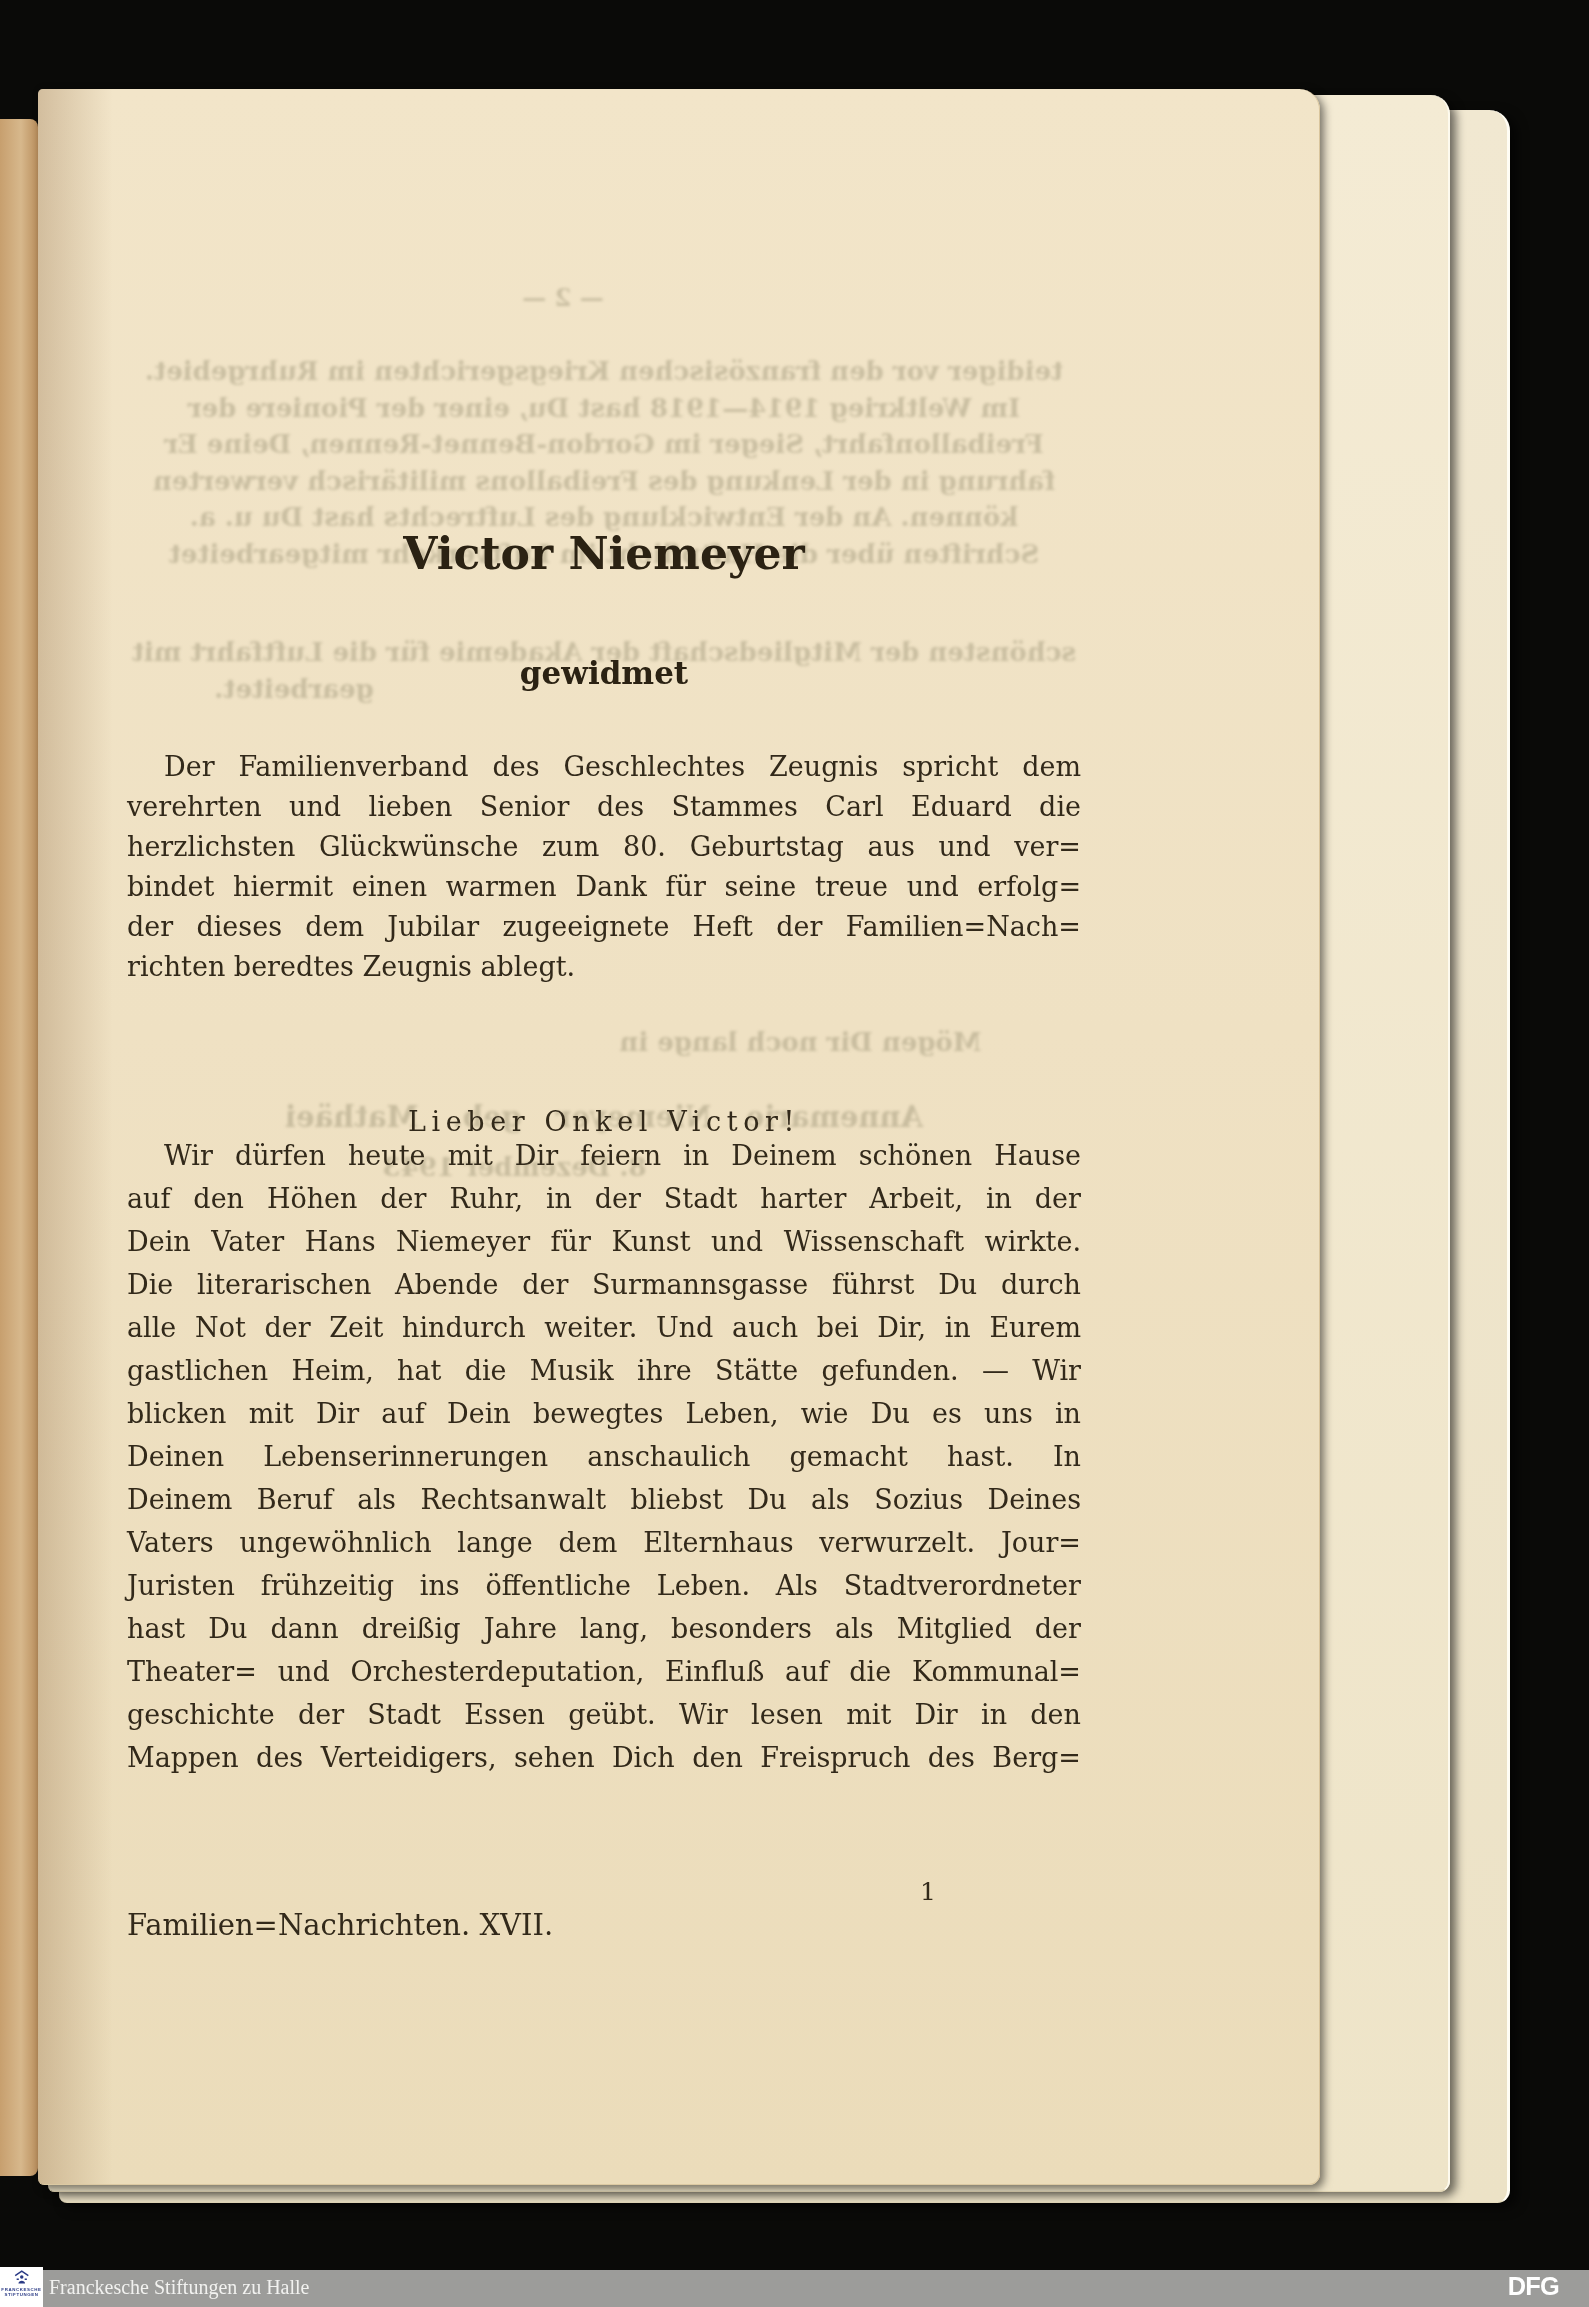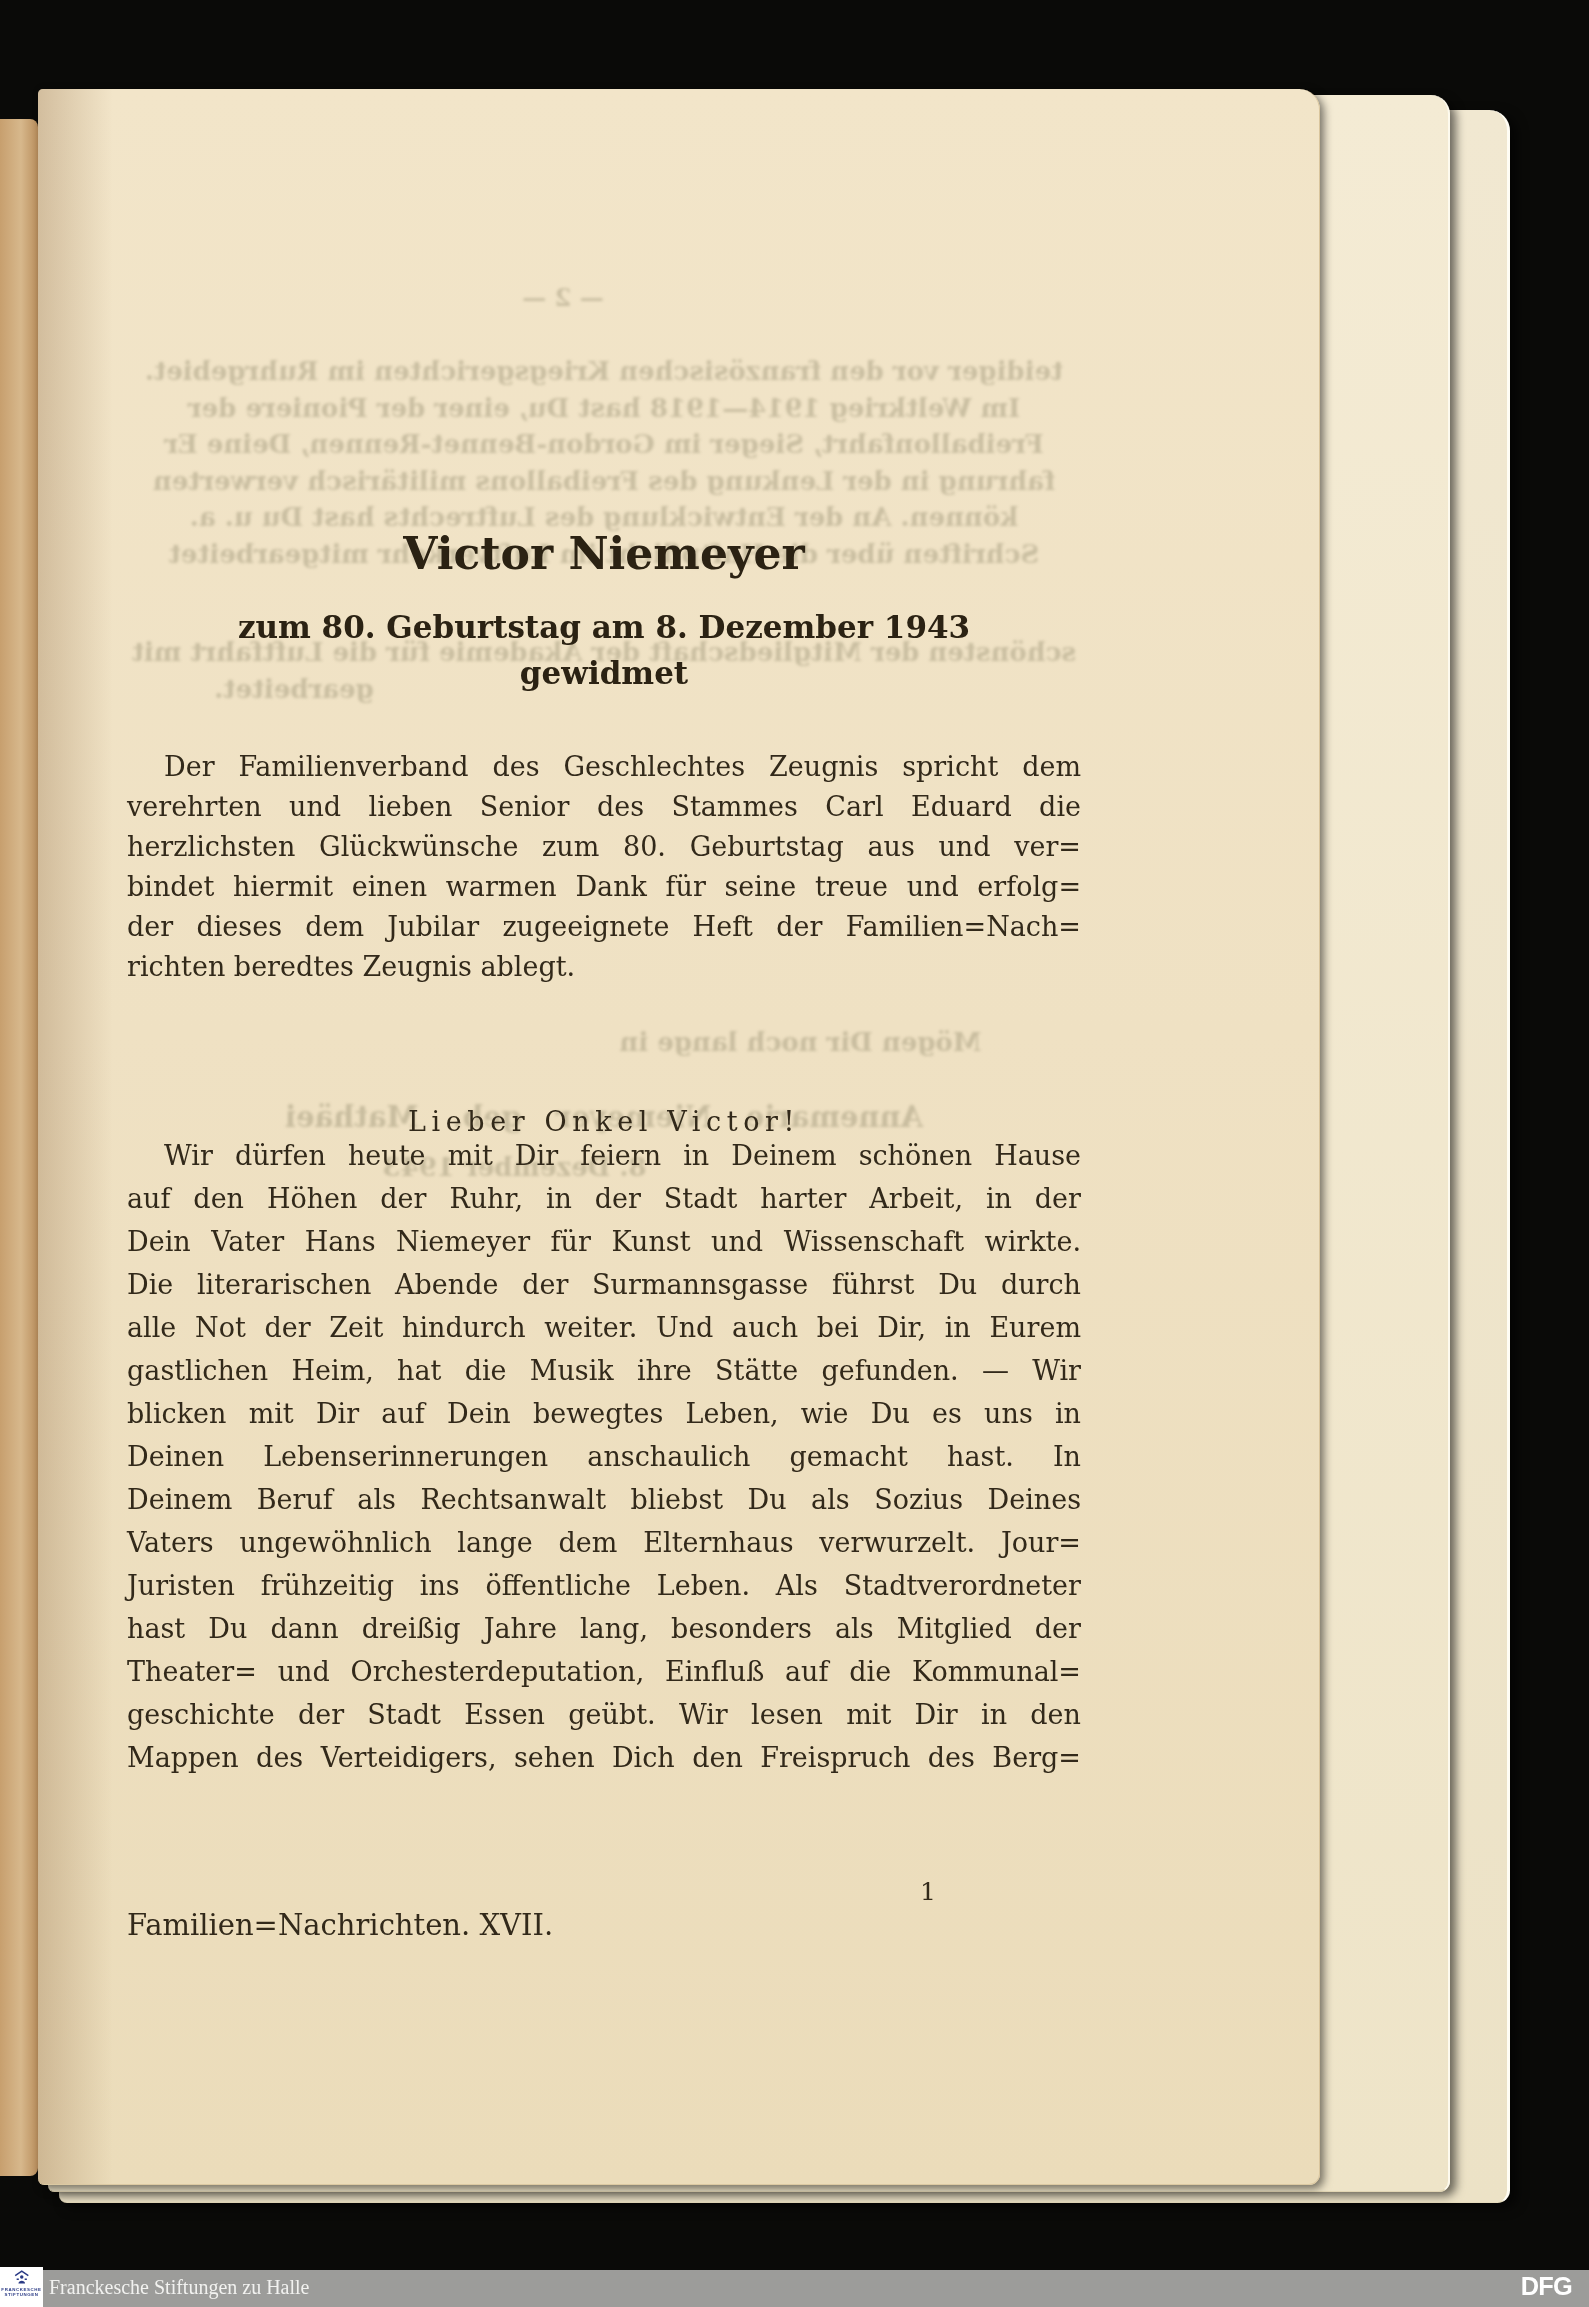--- a/index.html
+++ b/index.html
@@ -47,21 +47,21 @@
   .footer-sig{font-size:29px;margin-top:28px;}
   .footer-num{font-size:25px;}
   
   .bar{position:absolute;left:0;bottom:0;width:1589px;height:37px;background:#9c9c9a;}
   .logo-box{position:absolute;left:0;bottom:0;width:43px;height:40px;background:#ffffff;
       display:flex;flex-direction:column;align-items:center;justify-content:flex-start;padding-top:2.4px;box-sizing:border-box;}
   .logo-caption{font-family:"Liberation Sans",sans-serif;font-size:4.4px;line-height:5.2px;
       letter-spacing:0.6px;color:#2a3a85;text-align:center;font-weight:bold;}
   .bar-label{position:absolute;left:49px;bottom:8px;color:#f2f2f0;font-size:20px;
       font-family:"Liberation Serif",serif;margin-top:6px;}
-  .dfg{position:absolute;right:17px;bottom:5.6px;color:#ffffff;font-size:25.4px;font-weight:bold;
+  .dfg{position:absolute;right:30px;bottom:5.6px;color:#ffffff;font-size:25.4px;font-weight:bold;
       font-family:"Liberation Sans",sans-serif;letter-spacing:-0.8px;}
 </style>
 </head>
 <body>
 
 <div class="scan">
 
   <div class="speck" style="left:690px;top:132px;"></div>
 
   <div class="gutter-edge" style="background:linear-gradient(90deg,#c79f6e 0%,#d7b88c 55%,#b98e5c 100%);"></div>
@@ -80,21 +80,20 @@
       <div class="ghost" style="left:89px;top:413px;width:954px;">können. An der Entwicklung des Luftrechts hast Du u. a.</div>
       <div class="ghost" style="left:89px;top:450px;width:954px;">Schriften über die Haftpflicht im Luftverkehr mitgearbeitet</div>
       <div class="ghost" style="left:89px;top:548px;width:954px;">schönsten der Mitgliedschaft der Akademie für die Luftfahrt mit</div>
       <div class="ghost" style="left:89px;top:585px;width:334px;">gearbeitet.</div>
       <div class="ghost" style="left:548px;top:938px;width:429px;">Mögen Dir noch lange in</div>
       <div class="ghost" style="left:89px;top:1011px;width:954px;font-size:29px;word-spacing:24px;">Annemarie Niemeyer geb. Mathäei</div>
       <div class="ghost" style="left:238px;top:1063px;width:477px;">8. Dezember 1943</div>
     </div>
 
     <div class="print title" style="left:89px;top:439px;width:954px;">Victor Niemeyer</div>
-    <div class="print subtitle" style="left:89px;top:520px;width:954px;">zum 80. Geburtstag am 8. Dezember 1943</div>
     <div class="print subtitle" style="left:89px;top:566px;width:954px;">gewidmet</div>
 
     <div class="print para" style="left:89px;top:658px;">
       <div class="jline indent">Der Familienverband des Geschlechtes Zeugnis spricht dem</div>
       <div class="jline">verehrten und lieben Senior des Stammes Carl Eduard die</div>
       <div class="jline">herzlichsten Glückwünsche zum 80. Geburtstag aus und ver=</div>
       <div class="jline">bindet hiermit einen warmen Dank für seine treue und erfolg=</div>
       <div class="jline">der dieses dem Jubilar zugeeignete Heft der Familien=Nach=</div>
       <div class="jline lastline">richten beredtes Zeugnis ablegt.</div>
     </div>

